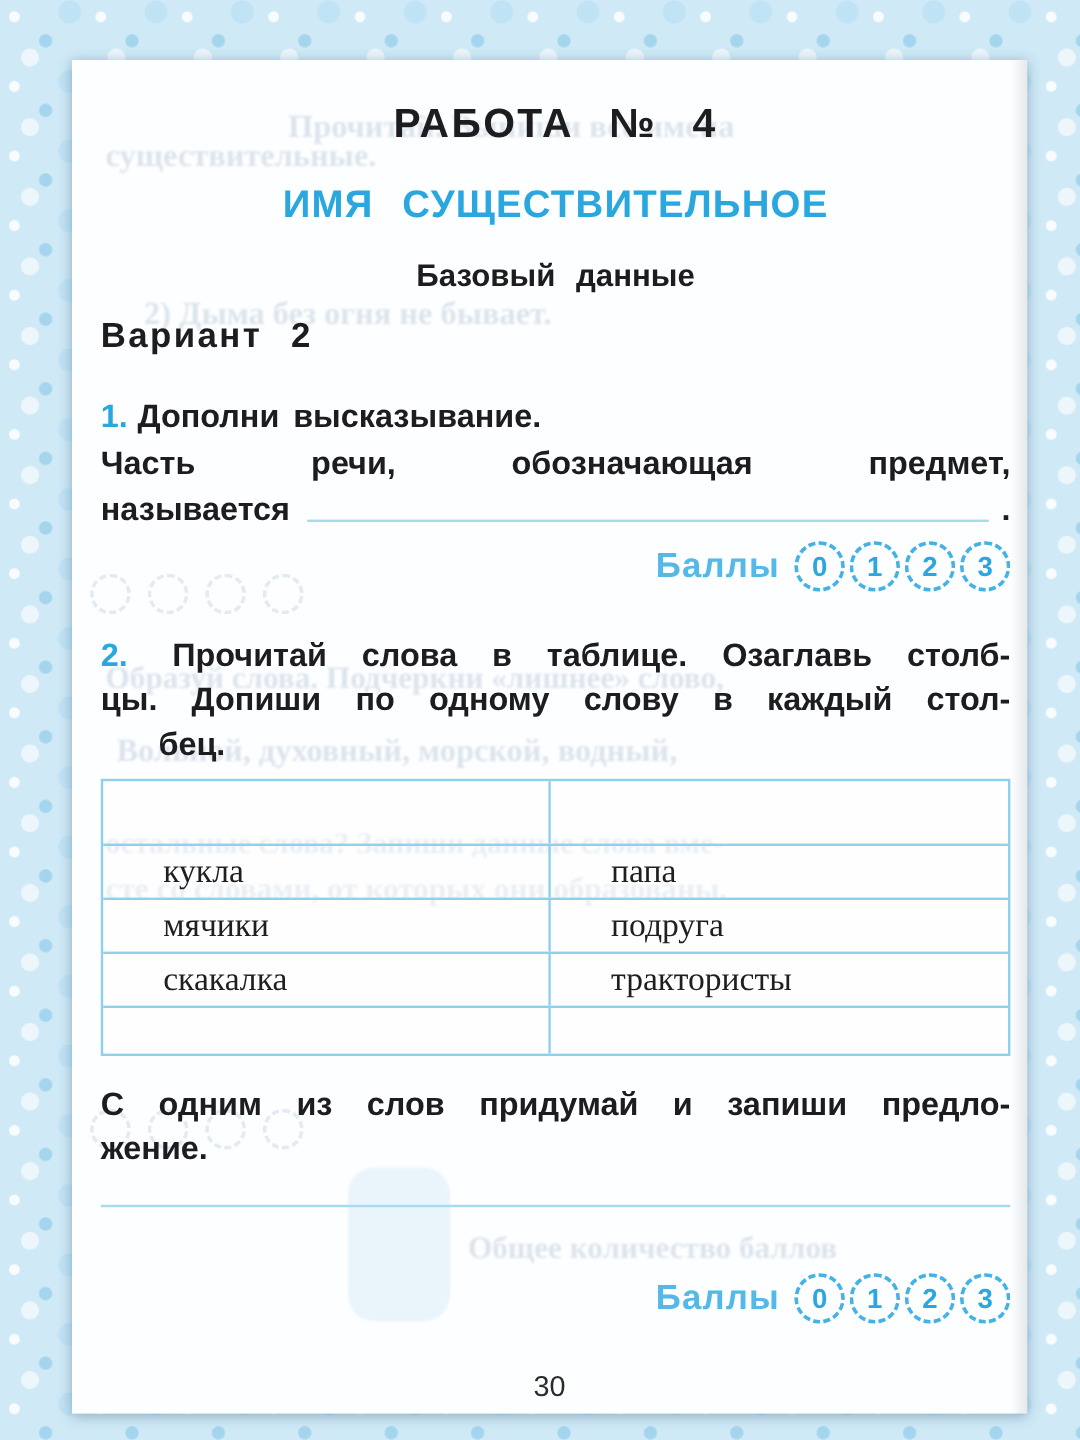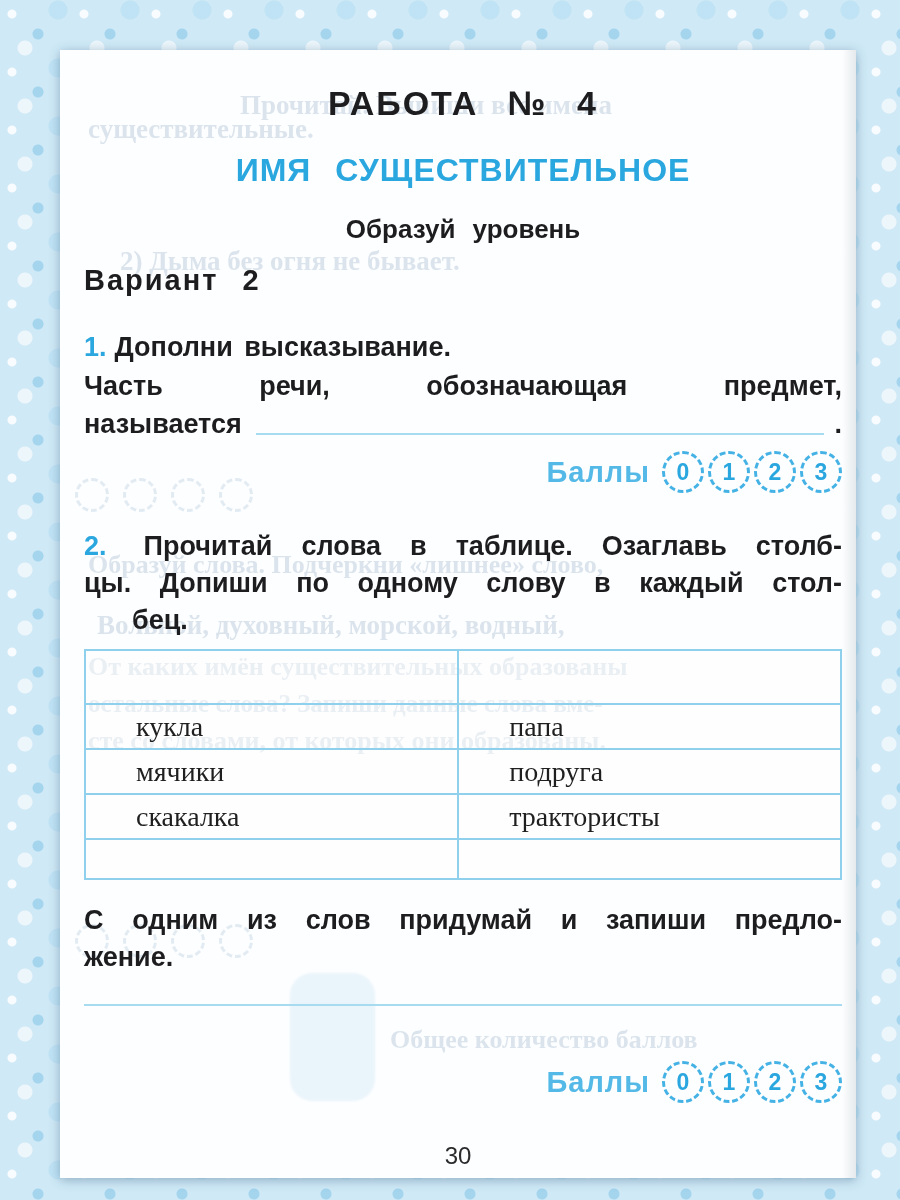--- a/index.html
+++ b/index.html
@@ -83,21 +83,20 @@
 </head>
 <body>
 
 <div class="page">
 
   <div class="ghost" style="left:180px; top:40px;  font-size:27px;">Прочитай. Выпиши все имена</div>
   <div class="ghost" style="left:28px;  top:64px;  font-size:27px;">существительные.</div>
   <div class="ghost" style="left:60px;  top:196px; font-size:27px;">2) Дыма без огня не бывает.</div>
   <div class="ghost" style="left:28px;  top:500px; font-size:26px;">Образуй слова. Подчеркни «лишнее» слово,</div>
   <div class="ghost" style="left:37px;  top:560px; font-size:27px;">Вольной, духовный, морской, водный,</div>
-  <div class="ghost" style="left:28px;  top:602px; font-size:26px;">От каких имён существительных образованы</div>
   <div class="ghost" style="left:28px;  top:640px; font-size:25px;">остальные слова? Запиши данные слова вме-</div>
   <div class="ghost" style="left:28px;  top:676px; font-size:26px;">сте со словами, от которых они образованы.</div>
   <div class="ghost" style="left:330px; top:975px; font-size:26px;">Общее количество баллов</div>
 
   <div class="ghost-circles" style="left:15px; top:428px;">
     <div class="ghost-circle"></div>
       <div class="ghost-circle"></div>
       <div class="ghost-circle"></div>
       <div class="ghost-circle"></div>
   </div>
@@ -106,21 +105,21 @@
       <div class="ghost-circle"></div>
       <div class="ghost-circle"></div>
       <div class="ghost-circle"></div>
   </div>
   <div class="ghost-blob" style="left:230px; top:923px; width:85px; height:128px;"></div>
 
   <div class="content">
 
     <h1>РАБОТА № 4</h1>
     <h2>ИМЯ СУЩЕСТВИТЕЛЬНОЕ</h2>
-    <h3>Образуй уровень</h3>
+    <h3>Базовый данные</h3>
     <div class="variant">Вариант 2</div>
 
     <div class="tline mb4">
       <span class="num">1.</span><span>Дополни высказывание.</span>
     </div>
     <div class="stmt jline mb2">Часть речи, обозначающая предмет,</div>
     <div class="fill-row">
       <span>называется</span>
       <span class="answer-line"></span>
       <span>.</span>

